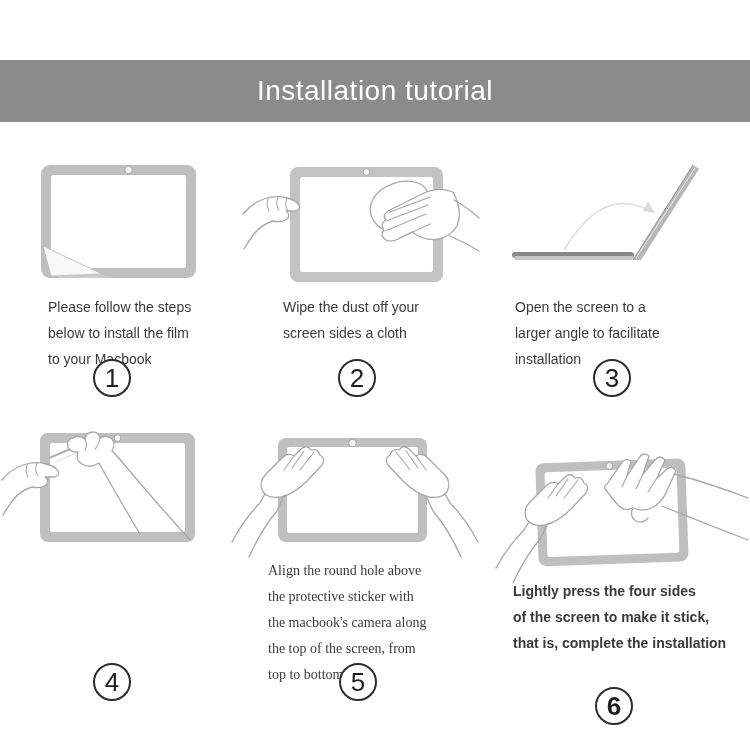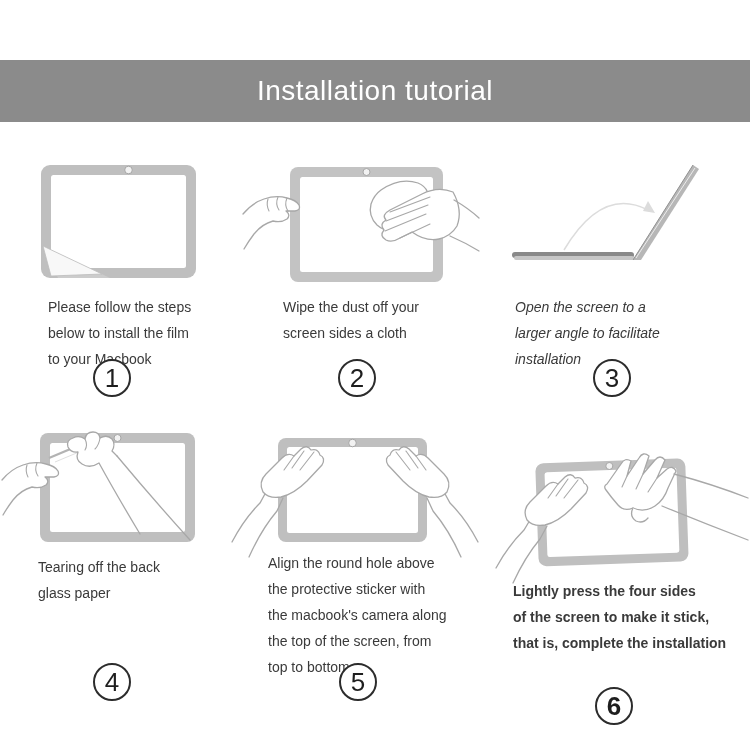--- a/index.html
+++ b/index.html
@@ -93,21 +93,21 @@
         <rect x="24" y="106" width="120" height="4" rx="2" fill="#c6c6c6"></rect>
         <polygon points="143,110 203,15 209,19 151,110" fill="#b7b7b7"></polygon>
         <line x1="146" y1="108" x2="205" y2="18" stroke="#ececec" stroke-width="1"></line>
         <line x1="143" y1="110" x2="203" y2="15" stroke="#909090" stroke-width="1"></line>
       </g>
       <g>
         <path d="M74,100 Q112,36 158,60" fill="none" stroke="#dcdcdc" stroke-width="1.5"></path>
         <polygon points="165,63 153,61 158,51" fill="#dcdcdc"></polygon>
       </g>
     </svg>
-    <p class="caption" style="left:25px;top:144px;font-style:italic;">Open the screen to a
+    <p class="caption" style="left:25px;top:144px;">Open the screen to a
 larger angle to facilitate
 installation</p>
     <span class="num" style="left:103px;top:209px;">3</span>
   </div>
 
   <div class="step" style="left:0;top:420px;width:250px;height:280px;">
     <svg class="illus" style="left:0;" width="250" height="140" viewBox="0 0 250 140">
       <g>
         <rect x="40" y="13" width="155" height="109" rx="8" fill="#bfbfbf"></rect>
         <rect x="50" y="23" width="135" height="89" rx="2.5" fill="#ffffff"></rect>
@@ -123,22 +123,20 @@
         <path class="hline" d="M27,45 Q25,51 28,57"></path>
       </g>
       <g>
         <path class="armline" d="M99,43 Q116,74 140,114"></path>
         <path class="armline" d="M117,36 Q152,78 190,120"></path>
         <path class="hand" d="M99,43 Q90,49 82,44 Q75,40 78,32 Q71,33 68,27 Q66,20 73,18 Q79,15 85,19 Q86,12 93,12 Q99,12 100,18 Q107,14 112,19 Q116,24 112,31 Q117,36 117,36"></path>
         <path class="hline" d="M85,19 Q88,25 85,30"></path>
         <path class="hline" d="M100,18 Q99,25 95,29"></path>
       </g>
     </svg>
-    <p class="caption" style="left:38px;top:134px;">Tearing off the back
-glass paper</p>
     <span class="num" style="left:93px;top:243px;">4</span>
   </div>
 
   <div class="step" style="left:230px;top:420px;width:250px;height:280px;">
     <svg class="illus" style="left:0;" width="250" height="140" viewBox="0 0 250 140">
       <g>
         <rect x="48" y="18" width="149" height="104" rx="8" fill="#bfbfbf"></rect>
         <rect x="57" y="27" width="131" height="86" rx="2.5" fill="#ffffff"></rect>
         <circle cx="122.5" cy="23" r="3.8" fill="#f2f2f2" stroke="#a6a6a6" stroke-width="1"></circle>
       </g>
@@ -152,21 +150,21 @@
       </g>
       <g transform="translate(250,0) scale(-1,1)">
         <path class="armline" d="M2,122 Q14,99 30,83 L36,72"></path>
         <path class="armline" d="M19,137 Q31,110 47,91 L53,78"></path>
         <path class="hand" d="M33,72 Q28,62 36,54 L52,38 Q58,32 64,36 L71,29 Q77,24 81,30 Q88,28 90,35 Q96,38 92,45 L77,61 Q64,74 51,77 Q39,79 33,72 Z"></path>
         <path class="hline" d="M64,36 L54,50"></path>
         <path class="hline" d="M74,31 L62,48"></path>
         <path class="hline" d="M84,32 L70,50"></path>
       </g>
     </svg>
-    <p class="caption" style="left:38px;top:130px;">Align the round hole above
+    <p class="caption" style="left:38px;top:138px;font-family:Liberation Serif, serif;">Align the round hole above
 the protective sticker with
 the macbook's camera along
 the top of the screen, from
 top to bottom</p>
     <span class="num" style="left:109px;top:243px;">5</span>
   </div>
 
   <div class="step" style="left:490px;top:444px;width:260px;height:280px;font-weight:bold;">
     <svg class="illus" style="left:0;" width="260" height="140" viewBox="0 0 260 140">
       <g transform="rotate(-2 120 70)">

